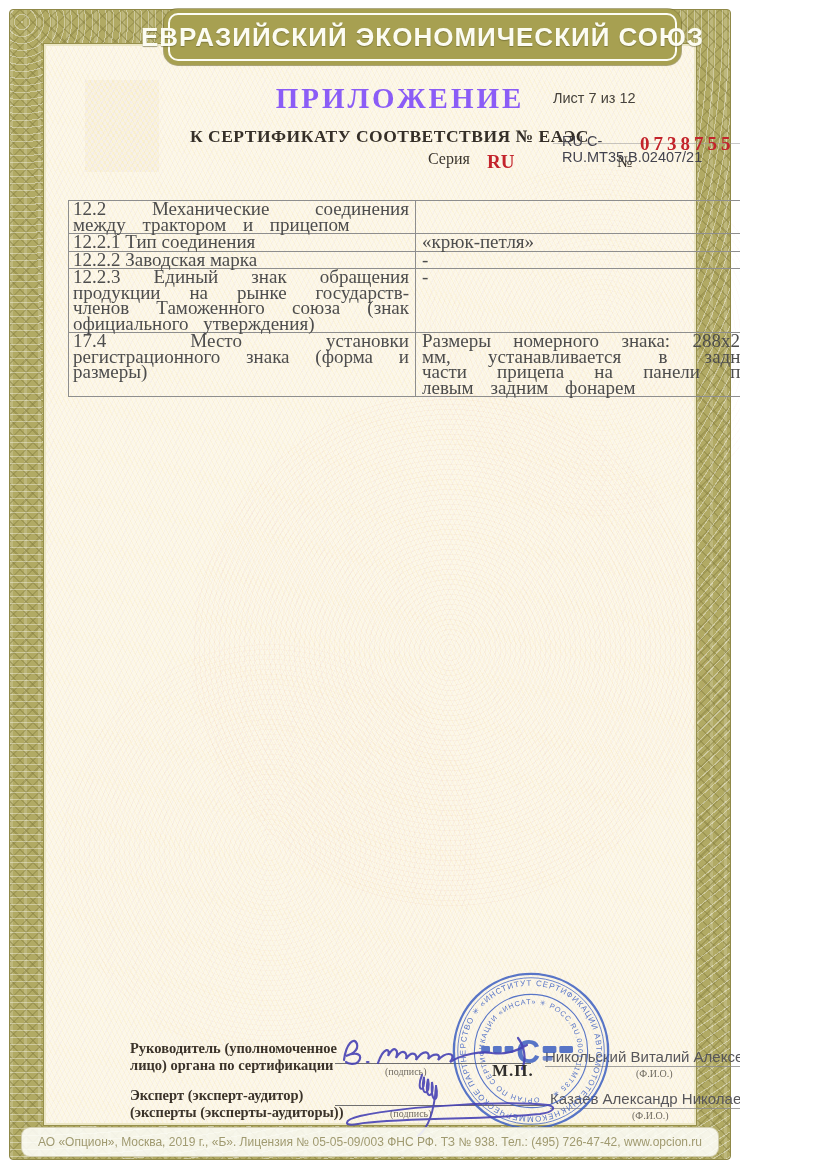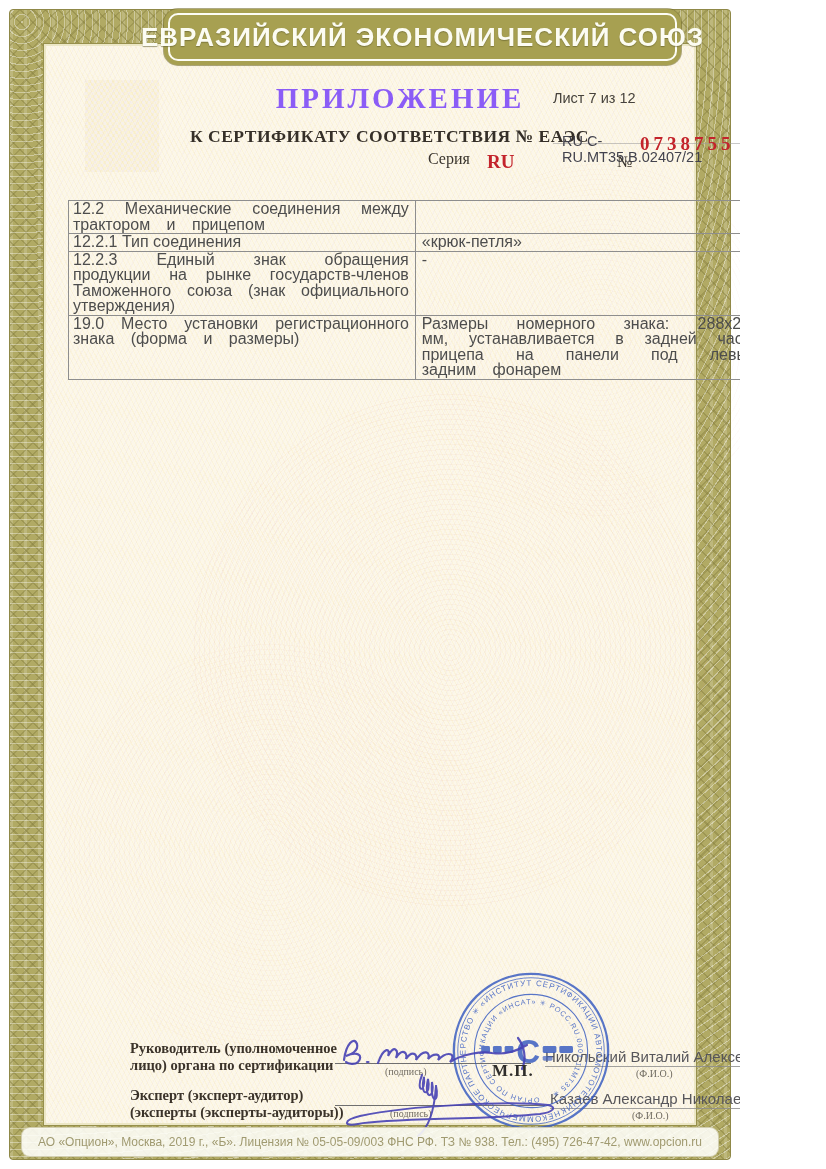--- a/index.html
+++ b/index.html
@@ -44,21 +44,21 @@
     letter-spacing:.5px;color:#352f28;z-index:5;}
   .cert-number{position:absolute;left:562px;top:133px;font-size:14.5px;color:#43434e;z-index:5;}
   .cert-line{position:absolute;left:553px;top:143px;width:214px;height:1px;background:#9a9a9a;opacity:.55;z-index:4;}
   .series-label{position:absolute;left:428px;top:150px;font-size:16px;color:#3a352e;z-index:5;}
   .series-value{position:absolute;left:487px;top:151px;font-size:19px;font-weight:bold;color:#c3232b;z-index:5;}
   .number-sign{position:absolute;left:617px;top:153px;font-size:16px;color:#3a352e;z-index:5;}
   .blank-number{position:absolute;left:640px;top:133px;font-size:19px;font-weight:bold;
     letter-spacing:4px;color:#c3232b;z-index:5;}
   
   .spec-table{position:absolute;left:68px;top:200px;width:698px;border-collapse:collapse;z-index:5;
-    font-size:16px;line-height:15.5px;color:#4d4d4d;}
+    font-size:19px;line-height:15.5px;color:#4d4d4d;font-family:Liberation Serif, serif;}
   .spec-table td{border:1px solid #8e8e8e;vertical-align:top;padding:0 6px 1px 4px;
     text-align:justify;text-align-last:left;}
   .spec-table td.param{width:348px;}
   .spec-table td.value{width:350px;padding-left:6px;}
   .spread{word-spacing:12px;}
   .spread10{word-spacing:10px;}
   
   .sig-label{position:absolute;left:130px;width:215px;font-size:14.5px;font-weight:bold;
     color:#3b332a;line-height:17px;z-index:5;}
   .sig-line{position:absolute;height:1px;background:#6f6f6f;z-index:5;}
@@ -104,25 +104,29 @@
     <tbody>
         <tr>
       <td class="param spread">12.2 Механические соединения между трактором и прицепом</td>
       <td class="value"></td>
     </tr>
     <tr>
       <td class="param">12.2.1 Тип соединения</td>
       <td class="value">«крюк-петля»</td>
     </tr>
     <tr>
+      <td class="param">12.2.2 Заводская марка</td>
+      <td class="value">-</td>
+    </tr>
+    <tr>
       <td class="param spread10">12.2.3 Единый знак обращения продукции на рынке государств-членов Таможенного союза (знак официального утверждения)</td>
       <td class="value">-</td>
     </tr>
     <tr>
-      <td class="param spread">19.0 Место установки регистрационного знака (форма и размеры)</td>
+      <td class="param spread">17.4 Место установки регистрационного знака (форма и размеры)</td>
       <td class="value spread">Размеры номерного знака: 288х206 мм, устанавливается в задней части прицепа на панели под левым задним фонарем</td>
     </tr>
   </tbody>
     </table>
 
   <div class="sig-label serif" style="top:1040px;">Руководитель (уполномоченное лицо) органа по сертификации</div>
   <div class="sig-line" style="left:335px;top:1063px;width:196px;"></div>
   <div class="sig-caption" style="left:385px;top:1066px;">(подпись)</div>
   <div class="person-name" style="left:545px;top:1048px;">Никольский Виталий Алексеевич</div>
   <div class="name-line" style="left:545px;top:1066px;width:222px;"></div>

